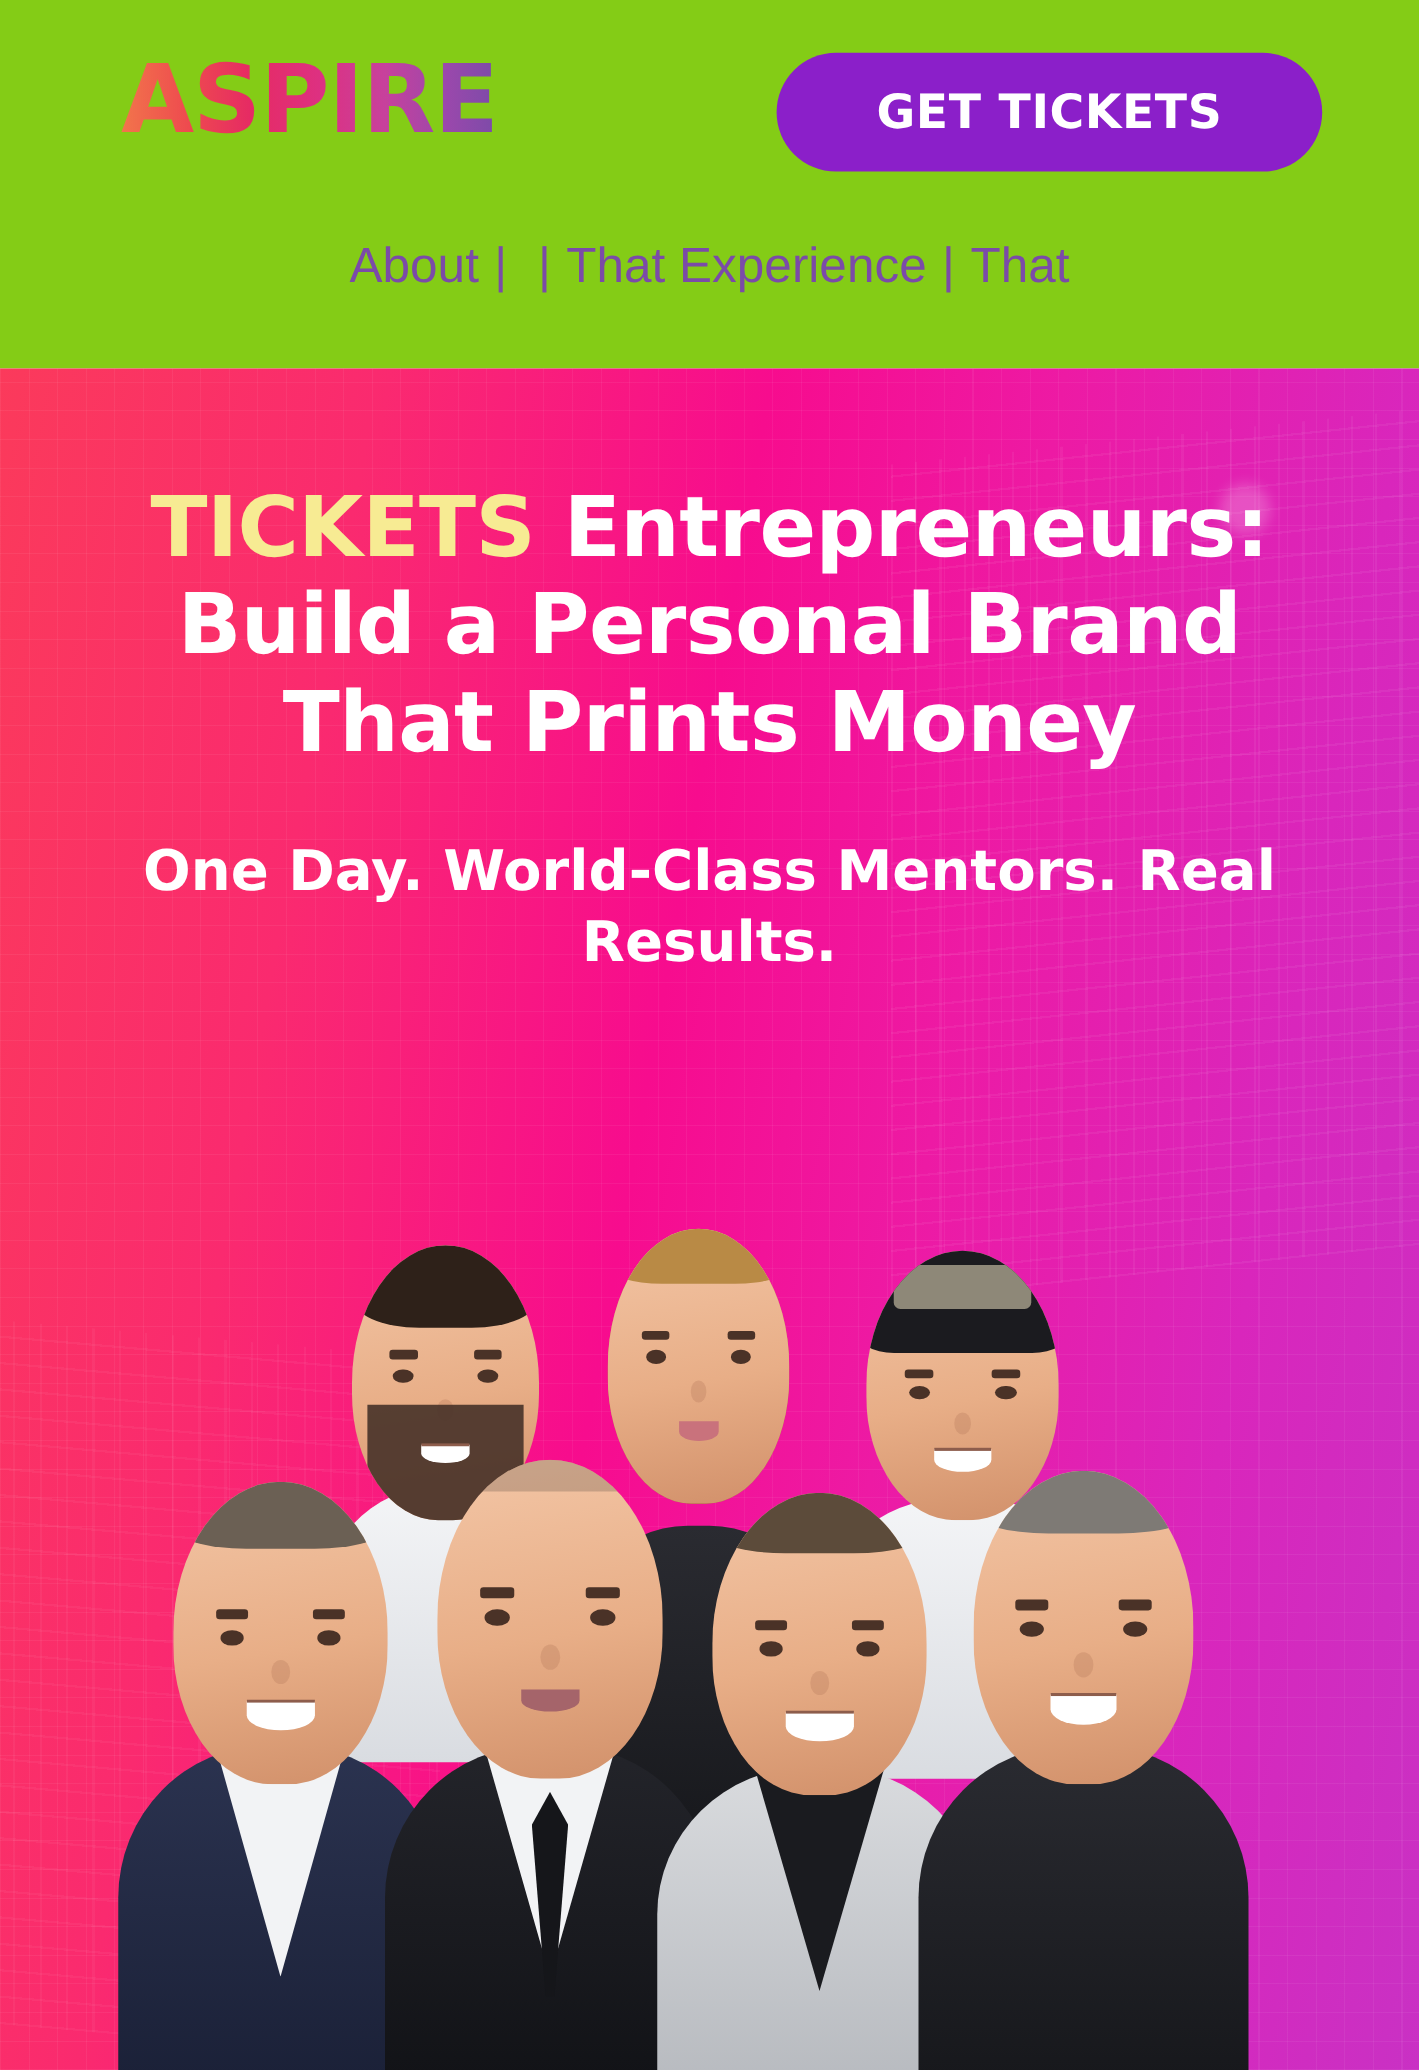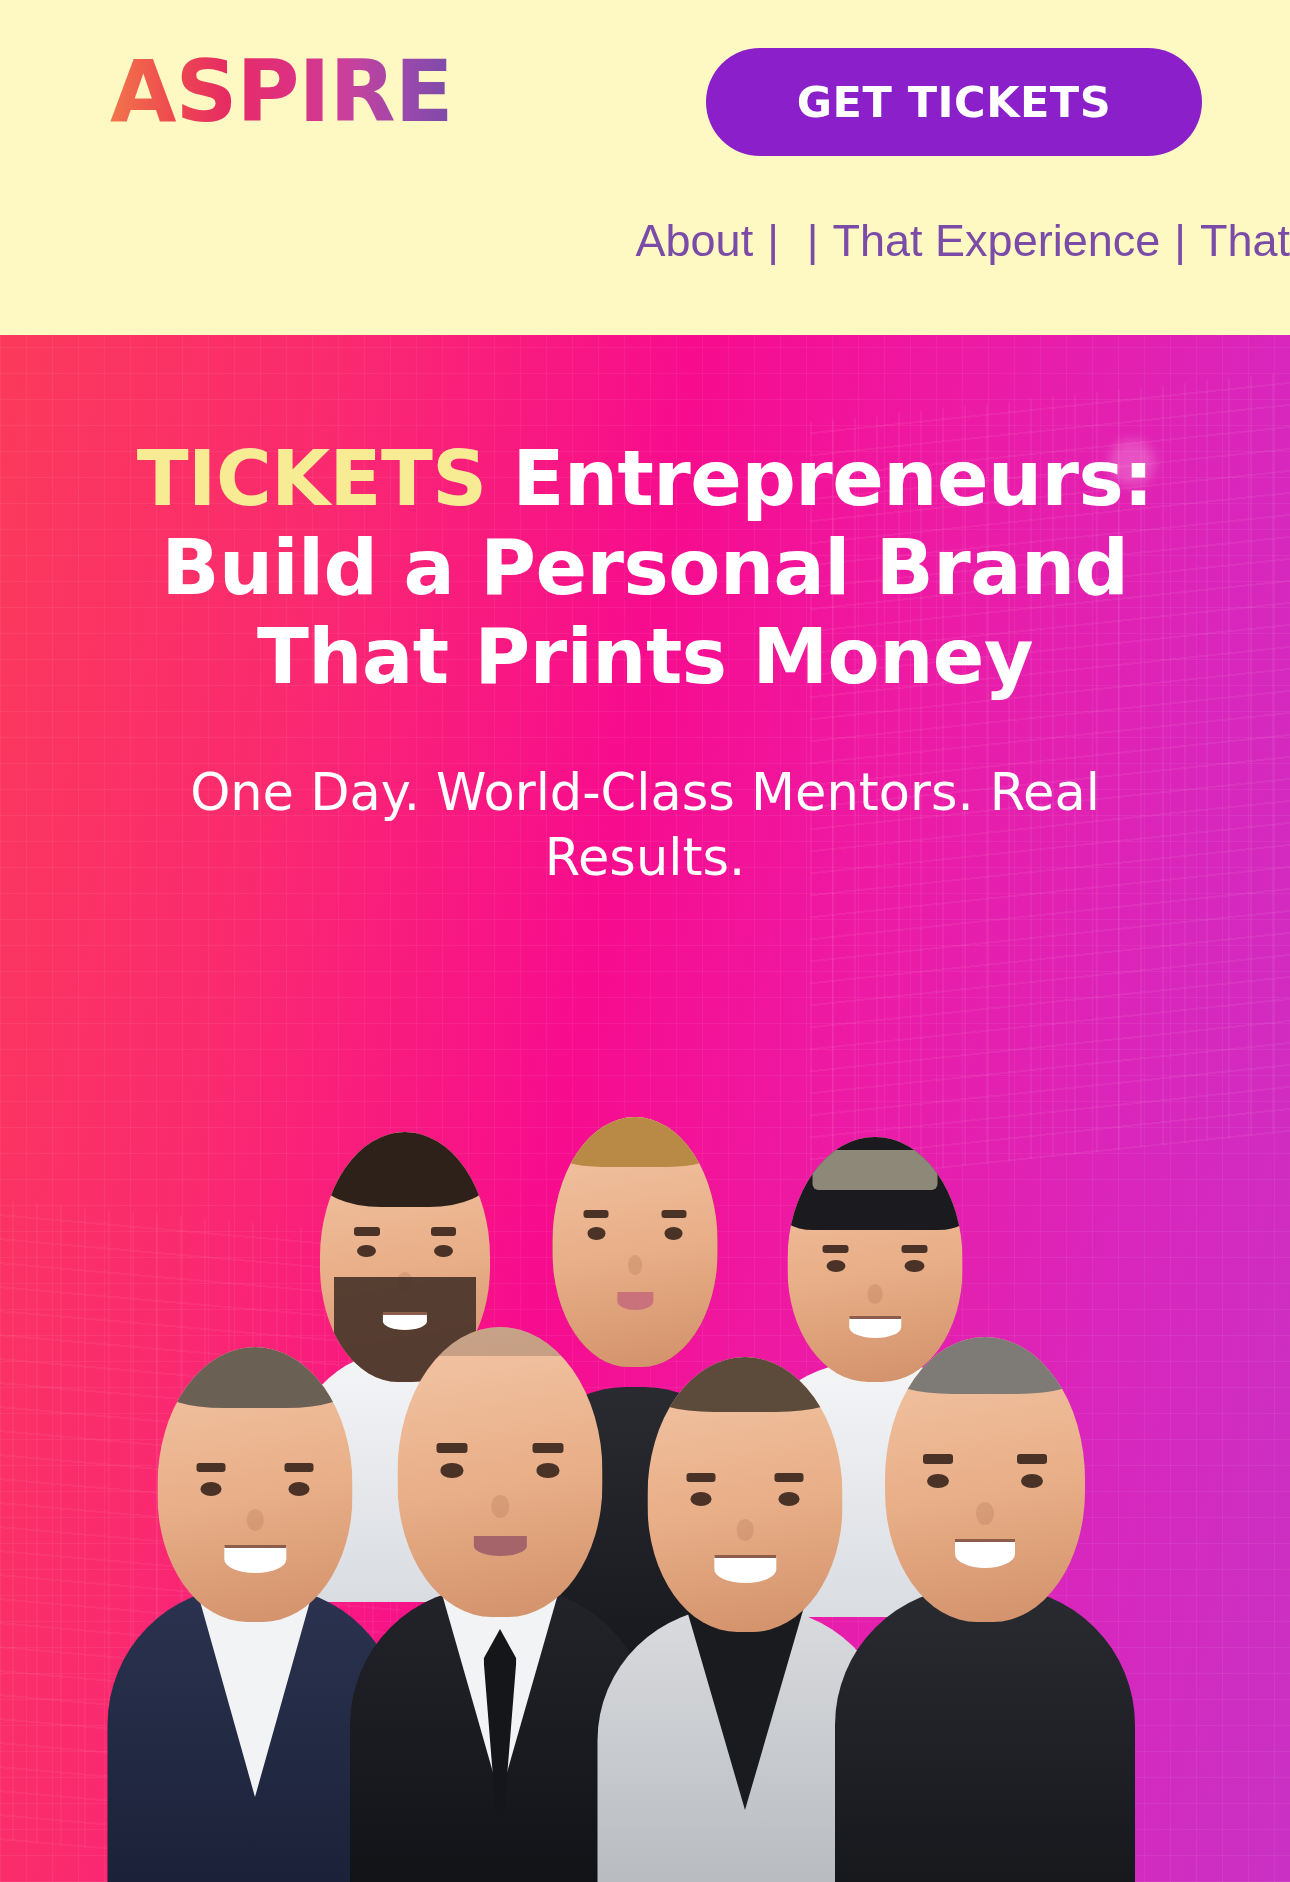--- a/index.html
+++ b/index.html
@@ -7,42 +7,42 @@
     width:1290px; height:1882px;
     background:#ffffff;
     font-family:"Liberation Sans", sans-serif;
     overflow:hidden;
   }
   #page{ position:relative; width:1290px; height:1882px; overflow:hidden; }
 
   
   .header{
     position:absolute; left:0; top:0; width:1290px; height:335px;
-    background:#fef9c3;
+    background:#84cc16;
   }
   .logo{
     position:absolute; left:110px; top:48px;
     font-size:86px; font-weight:800; letter-spacing:-1px;
     font-family:"DejaVu Sans", sans-serif;
     background:linear-gradient(90deg,#F2754B 0%,#EE4A4F 18%,#E62B63 34%,#DE3080 52%,#C7419C 70%,#9B48AC 86%,#7B4BA8 100%);
     -webkit-background-clip:text; background-clip:text;
     color:transparent; -webkit-text-fill-color:transparent;
     line-height:1;
   }
   .cta-pill{
     position:absolute; left:706px; top:48px;
     width:496px; height:108px;
     background:#8B1FC9; border-radius:54px; border:none;
     color:#ffffff; font-size:43px; font-weight:800; letter-spacing:0.5px;
     font-family:"DejaVu Sans", sans-serif;
     cursor:pointer; display:flex; align-items:center; justify-content:center;
   }
   .navbar{
     position:absolute; left:0; top:215px; width:1290px;
-    display:flex; align-items:center; justify-content:flex-end;
+    display:flex; align-items:center; justify-content:center;
     font-size:45px; color:#7B4BA8; font-weight:400;
     font-family:"Liberation Sans", sans-serif;
   }
   .navbar a{ color:#7B4BA8; text-decoration:none; }
   .nav-sep{ color:#7B4BA8; margin:0 14px; }
 
   
   .hero{
     position:absolute; left:0; top:335px; width:1290px; height:1547px;
     background:linear-gradient(100deg,#FB3A5B 0%,#FA2A6F 22%,#F70C8E 45%,#ED1AA4 62%,#D926BC 82%,#C931C4 100%);
@@ -80,21 +80,21 @@
   .headline{
     font-family:"DejaVu Sans", sans-serif;
     font-size:76px; font-weight:800; line-height:1.17; color:#ffffff;
     letter-spacing:-0.5px;
     padding:0 58px;
   }
   .headline .city{ color:#F7EB93; }
   .subhead{
     margin-top:58px;
     font-family:"DejaVu Sans", sans-serif;
-    font-size:51px; font-weight:400; line-height:1.28; color:#ffffff;
+    font-size:51px; font-weight:700; line-height:1.28; color:#ffffff;
     padding:0 116px;
   }
   .datetime{
     margin-top:46px;
     font-family:"DejaVu Sans", sans-serif;
     font-size:51px; font-weight:800; line-height:1.3; color:#F7EB93;
     padding:0 120px;
   }
 
   

